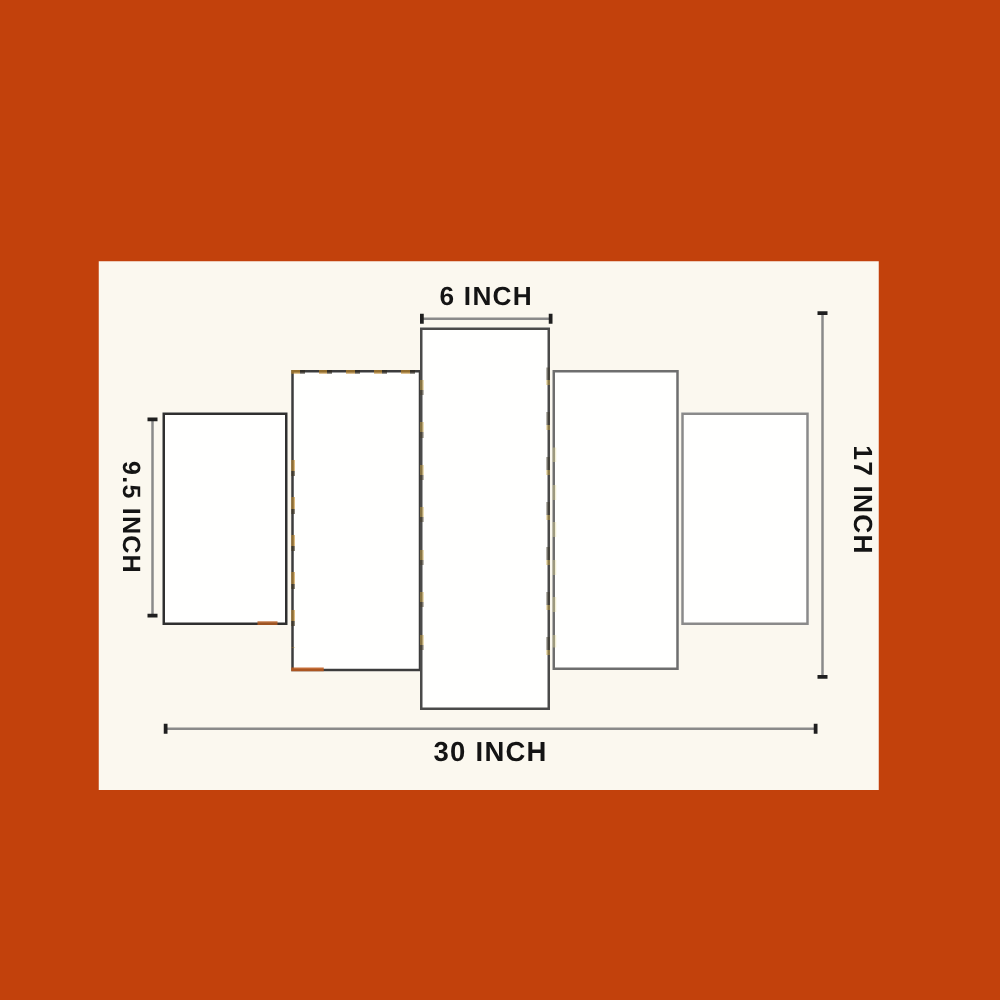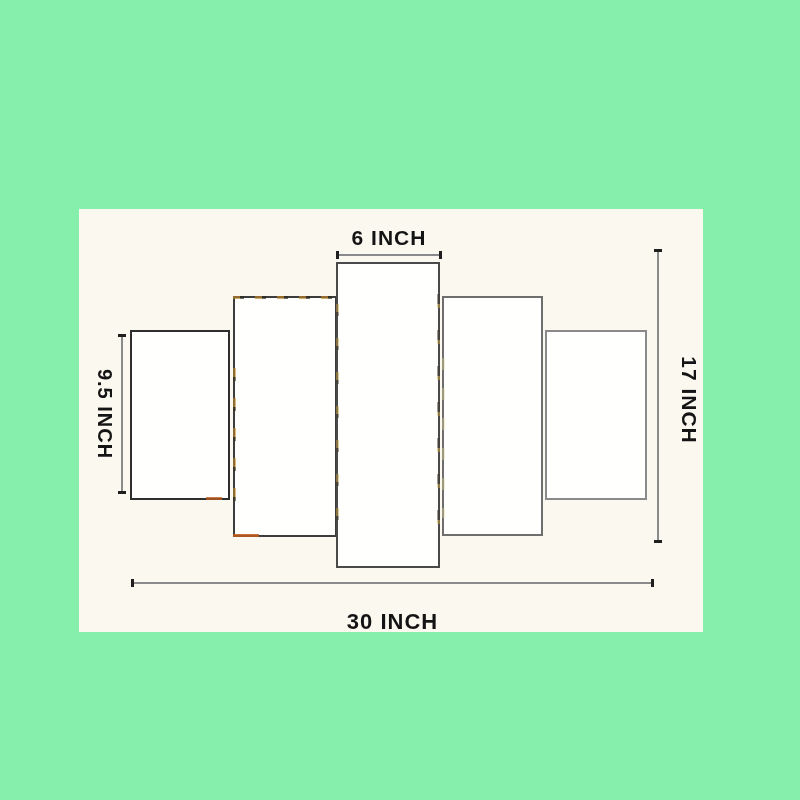--- a/index.html
+++ b/index.html
@@ -5,21 +5,21 @@
   html, body {
     margin: 0; padding: 0;
     width: 800px; height: 800px;
     background: #ffffff;
     font-family: "Liberation Sans", sans-serif;
     overflow: hidden;
   }
   .stage {
     position: relative;
     width: 800px; height: 800px;
-    background: #86efac;
+    background: #c2410c;
   }
   
   .photo-area {
     position: absolute;
     left: 79px; top: 209px;
     width: 624px; height: 423px;
     background: #fbf8ef;
   }
   
   .panel {
@@ -101,21 +101,21 @@
     left: 104px; top: 414px;
     transform: translate(-50%, -50%) rotate(90deg);
     font-size: 20px;
   }
   .lbl-right {
     left: 689px; top: 400px;
     transform: translate(-50%, -50%) rotate(90deg);
     font-size: 21px;
   }
   .lbl-bottom {
-    left: 132px; top: 609px; width: 521px;
+    left: 132px; top: 589px; width: 521px;
     text-align: center; font-size: 22px;
   }
 </style>
 </head>
 <body>
 
 <div class="stage">
 
   <div class="photo-area">
 

